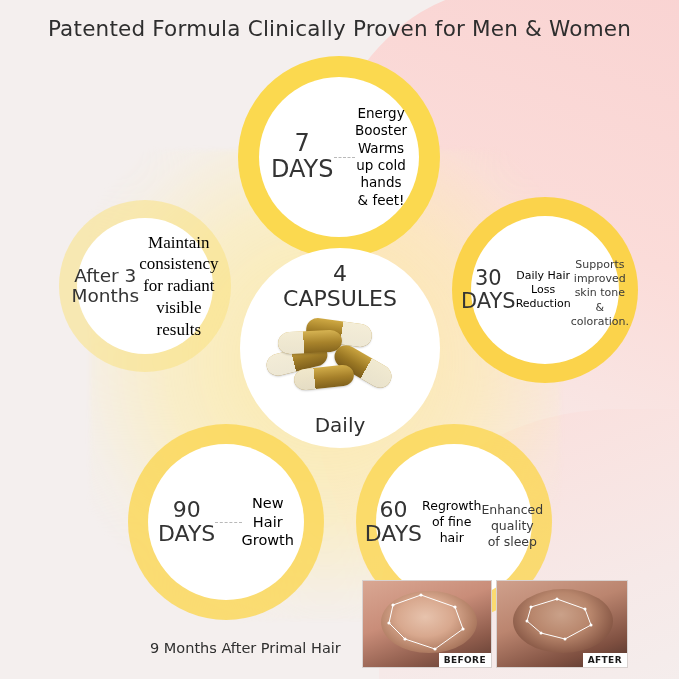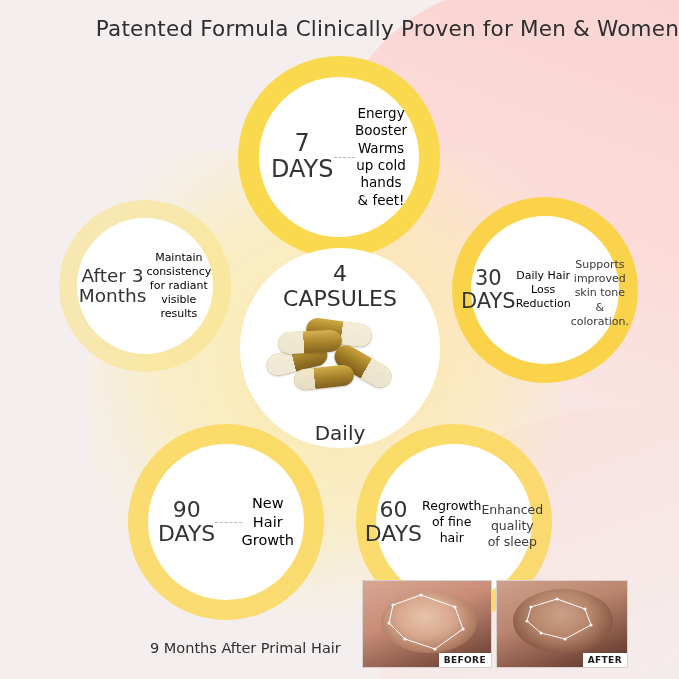--- a/index.html
+++ b/index.html
@@ -24,21 +24,21 @@
   }
   .bg-yellow{
     position:absolute;left:90px;top:150px;width:470px;height:470px;
     background:radial-gradient(circle at 50% 45%, rgba(253,232,146,.75) 0%, rgba(253,236,170,.55) 45%, rgba(250,240,205,.18) 70%, rgba(244,239,238,0) 80%);
     filter:blur(2px);
   }
 
   
   .headline{
     position:absolute;left:0;right:0;top:16px;
-    text-align:right;
+    text-align:center;
     font-size:21.5px;
     color:#2e2e2e;
     font-family:"DejaVu Sans", sans-serif;
     letter-spacing:.2px;
   }
 
   
   .petal{
     position:absolute;border-radius:50%;
     display:flex;align-items:center;justify-content:center;
@@ -70,21 +70,21 @@
   #petal-30 .inner{width:148px;height:148px;padding:0 10px;}
   #petal-30 .ptitle{font-size:21px;}
   #petal-30 .pbody{font-size:11px;}
   #petal-30 .pbody2{font-size:11px;text-align:center;}
   #petal-30 .divider{width:96px;margin:6px 0;}
 
   
   #petal-m3{left:59px;top:200px;width:172px;height:172px;background:rgba(250,225,130,.55);}
   #petal-m3 .inner{width:136px;height:136px;padding:0 10px;}
   #petal-m3 .ptitle{font-size:18.5px;}
-  #petal-m3 .pbody{font-size:11px;}
+  #petal-m3 .pbody{font-size:17px;font-family:Liberation Serif, serif;}
   #petal-m3 .divider{width:88px;margin:6px 0;}
 
   
   #petal-90{left:128px;top:424px;width:196px;height:196px;background:rgba(251,214,80,.78);}
   #petal-90 .inner{width:156px;height:156px;padding:0 10px;}
   #petal-90 .ptitle{font-size:22px;}
   #petal-90 .pbody{font-size:14.5px;line-height:1.3;}
   #petal-90 .divider{width:100px;}
 
   
@@ -104,21 +104,21 @@
   }
   #center .c-title{font-size:22px;color:#2f2f2f;line-height:1.12;text-align:center;}
   .capsules{
     position:relative;width:160px;height:86px;margin-top:4px;
   }
   .cap{
     position:absolute;border-radius:12px/11px;
     box-shadow:0 1px 2px rgba(0,0,0,.18);
   }
   .cap .half{position:absolute;inset:0;border-radius:12px/11px;overflow:hidden;}
-  #center .c-sub{font-size:20px;color:#2f2f2f;margin-top:20px;}
+  #center .c-sub{font-size:20px;color:#2f2f2f;margin-top:12px;}
 
   
   .caption{
     position:absolute;left:150px;top:640px;width:230px;
     font-size:14.5px;color:#2f2f2f;text-align:left;
   }
 
   
   .photos{position:absolute;left:362px;top:580px;width:270px;height:88px;display:flex;gap:4px;}
   .photo{position:relative;overflow:hidden;border:1px solid #d9d2d0;}

